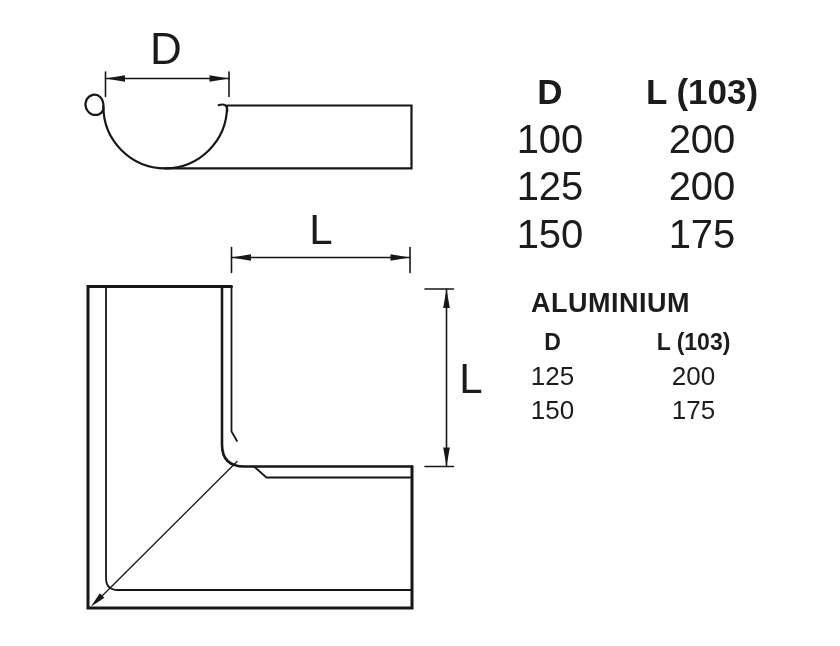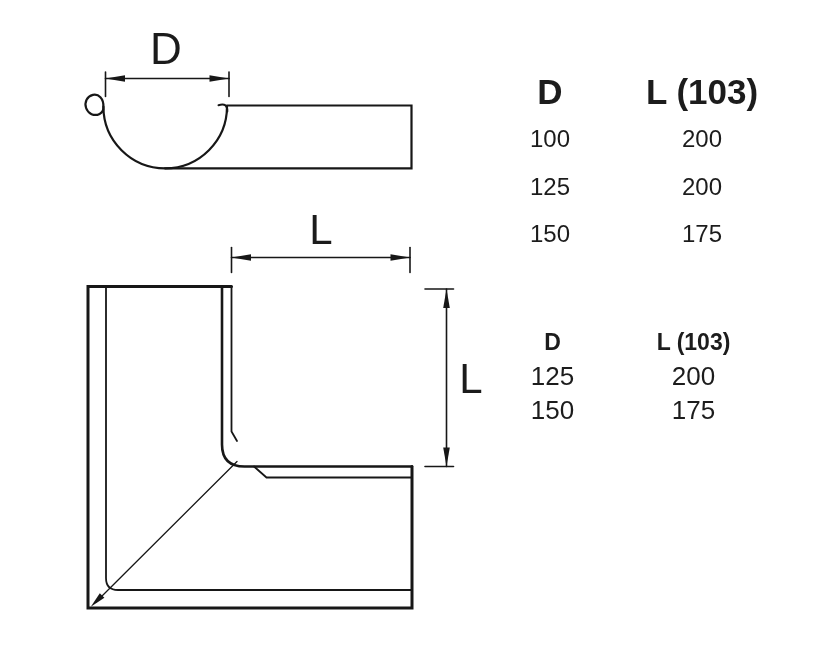--- a/index.html
+++ b/index.html
@@ -13,21 +13,21 @@
   .screen svg { position: absolute; left: 0; top: 0; }
 
   svg .dim-text {
     font-family: "Liberation Sans", "DejaVu Sans", sans-serif;
     fill: #1b1b1b;
     font-weight: 400;
   }
 
   .tbl { position: absolute; color: #1c1c1c; }
   .t1 { left: 510px; top: 68px; }
-  .t1 .row { display: flex; height: 47.5px; align-items: center; font-size: 24px; }
+  .t1 .row { display: flex; height: 47.5px; align-items: center; font-size: 40px; }
   .t1 .row.hdr { font-weight: 700; font-size: 35px; }
   .c1 { width: 80px;  text-align: center; }
   .c2 { width: 224px; text-align: center; }
 
   .t2-title {
     position: absolute; left: 531px; top: 288px;
     font-size: 27px; font-weight: 700; color: #1c1c1c;
     letter-spacing: 0.5px;
   }
   .t2 { left: 510px; top: 325px; }
@@ -113,20 +113,21 @@
     <div class="row">
       <div class="c1">125</div>
       <div class="c2">200</div>
     </div>
     <div class="row">
       <div class="c1">150</div>
       <div class="c2">175</div>
     </div>
   </div>
 
+  <div class="t2-title">ALUMINIUM</div>
 
   <div class="tbl t2">
     <div class="row hdr">
       <div class="c3">D</div>
       <div class="c4">L (103)</div>
     </div>
     <div class="row">
       <div class="c3">125</div>
       <div class="c4">200</div>
     </div>

